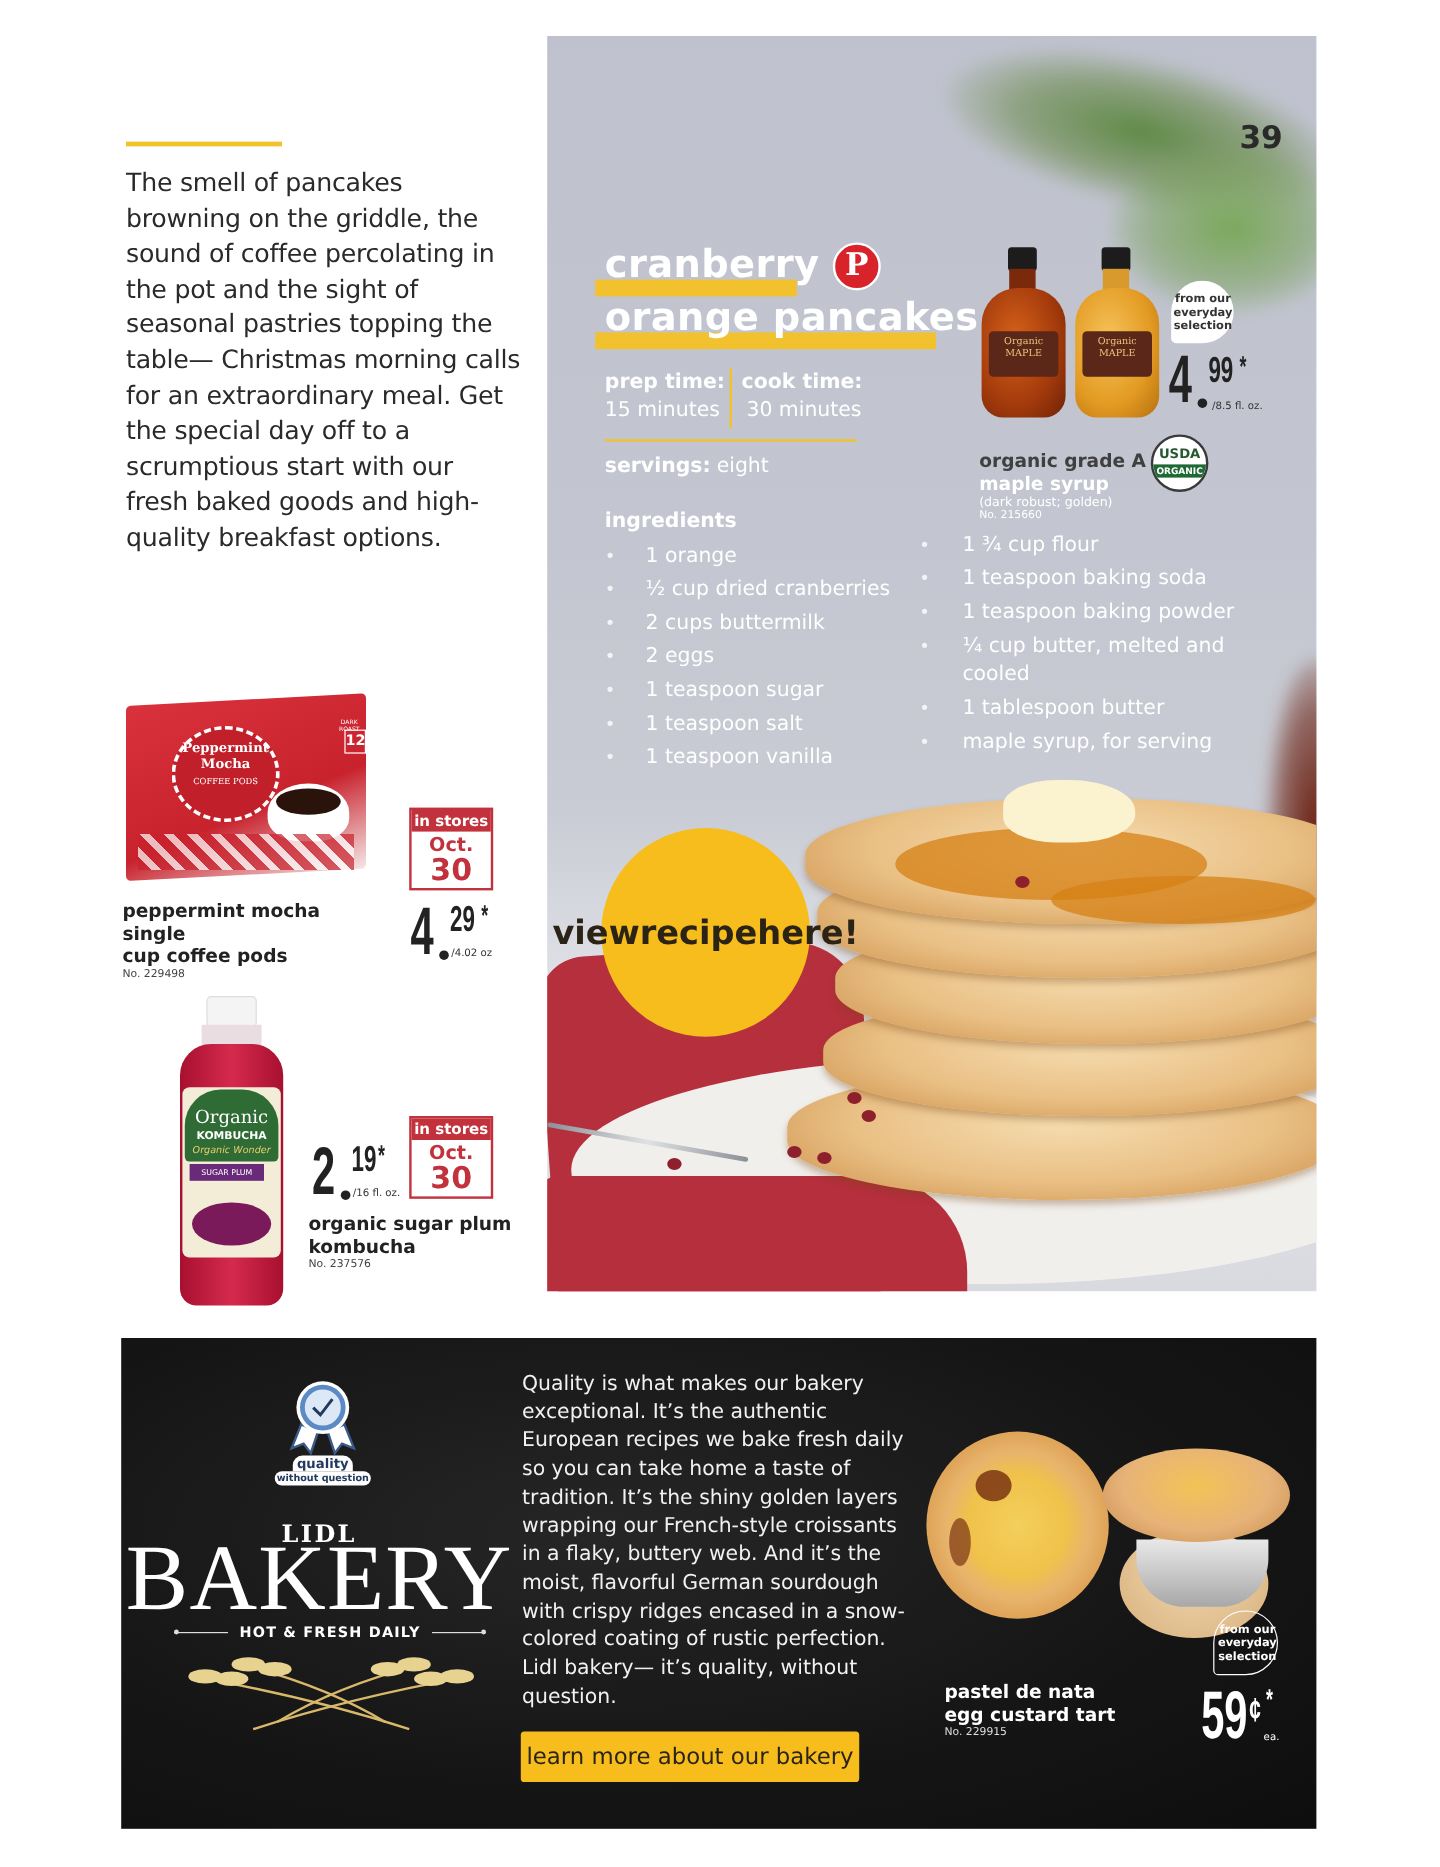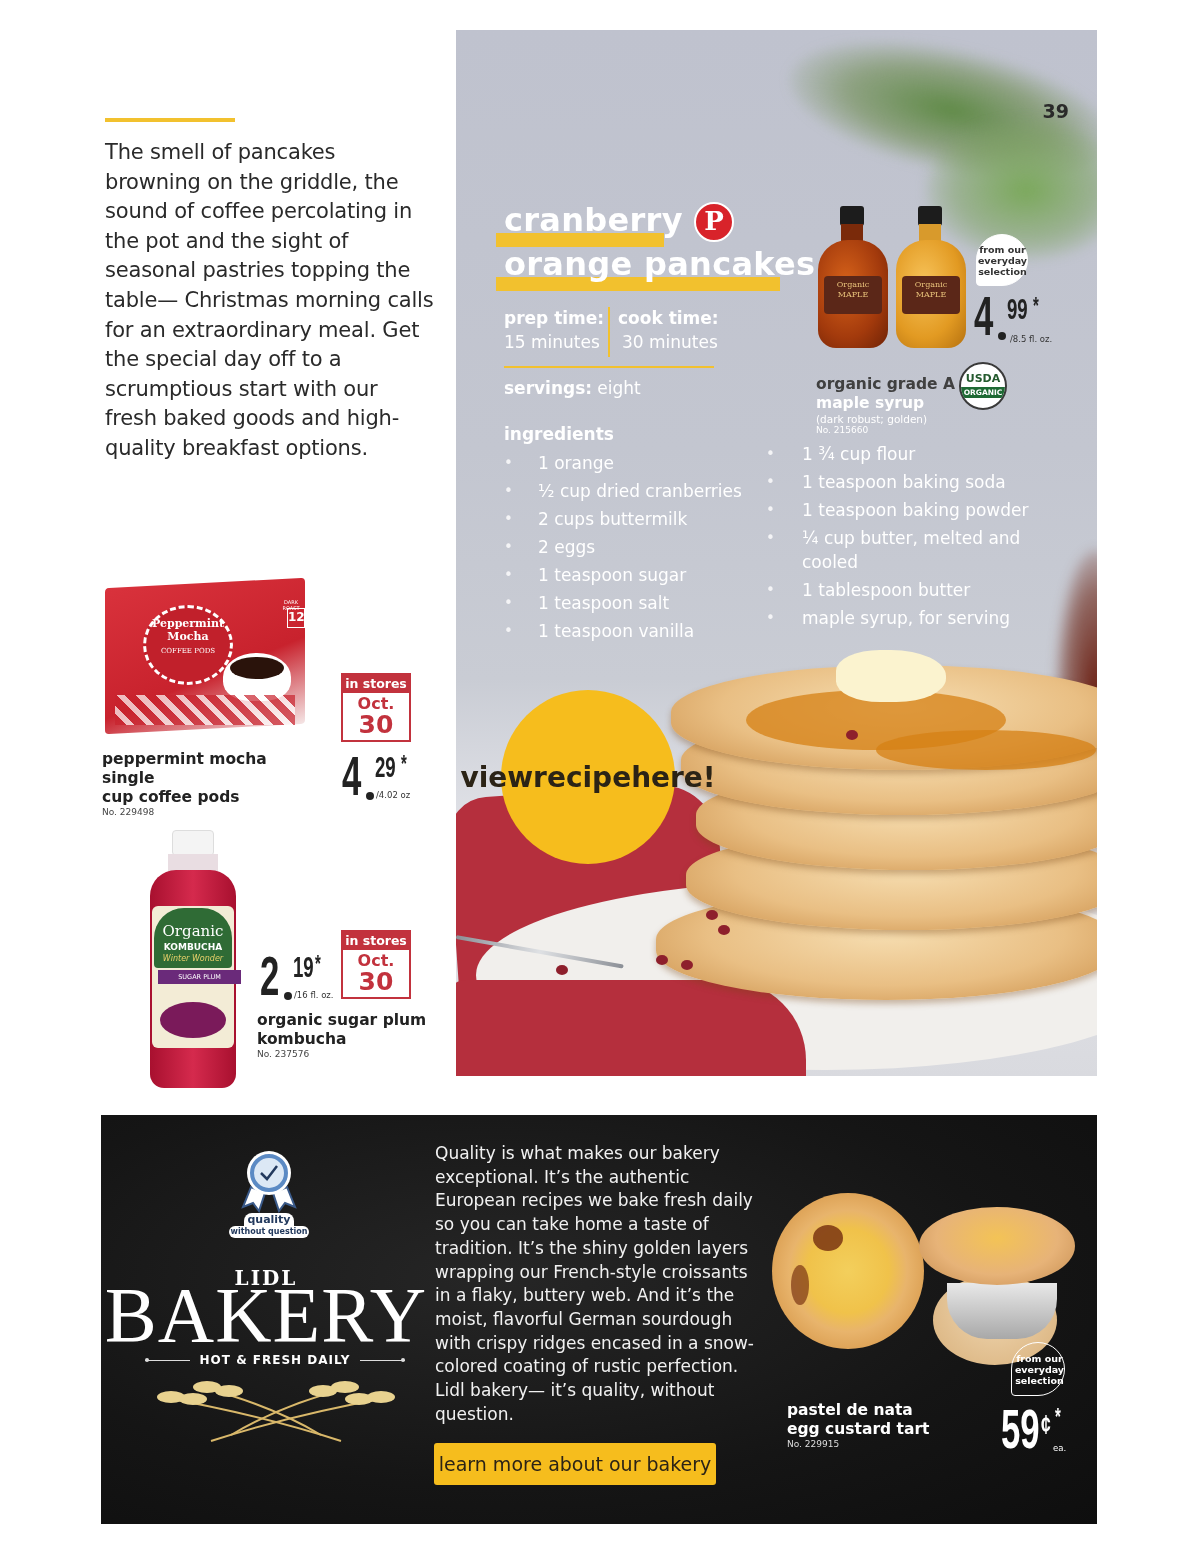--- a/index.html
+++ b/index.html
@@ -6,21 +6,21 @@
   body { width: 1200px; height: 1556px; background: #ffffff; position: relative; overflow: hidden; font-family: "DejaVu Sans", sans-serif; color: #222; }
   .abs { position: absolute; }
 
   
   .intro-rule { left: 105px; top: 118px; width: 130px; height: 4px; background: #f2c12e; }
   .intro-text { left: 105px; top: 138px; width: 330px; font-size: 21px; line-height: 29.6px; color: #2a2a2a; letter-spacing: -0.2px; }
 
   
   .hero { left: 456px; top: 30px; width: 641px; height: 1046px; background: linear-gradient(180deg, #bfc2ce 0%, #c3c6d0 40%, #c9ccd4 62%, #e4e5ea 78%, #d9dadf 100%); overflow: hidden; }
   .pine { position: absolute; border-radius: 50%; filter: blur(6px); }
-  .page-num { right: 28px; top: 70px; font-weight: bold; font-size: 19px; color: #2a2a2a; }
+  .page-num { right: 28px; top: 70px; font-weight: bold; font-size: 26px; color: #2a2a2a; }
 
   .title-line { position: absolute; left: 48px; font-weight: bold; font-size: 32px; color: #fff; line-height: 36px; letter-spacing: 0.3px; }
   .title-hl { position: absolute; left: 40px; height: 14px; background: #f2c12e; }
   .pinterest { position: absolute; left: 238px; top: 172px; width: 40px; height: 40px; border-radius: 50%; background: #d8232a; border: 2px solid #fff; color: #fff; font-weight: bold; font-size: 26px; text-align: center; line-height: 34px; font-family: "DejaVu Serif", serif; }
 
   .meta-label { font-weight: bold; font-size: 17px; color: #fff; }
   .meta-val { font-size: 17px; color: #fff; }
   .meta-vdiv { left: 608px; top: 307px; width: 2px; height: 50px; background: #f2c12e; }
   .meta-hdiv { left: 504px; top: 366px; width: 210px; height: 2px; background: #f2c12e; }
 
@@ -234,22 +234,22 @@
 </div>
 
 <div class="abs kom">
   <div style="position:absolute;left:22px;top:0;width:42px;height:26px;background:#f4f4f4;border:1px solid #ddd;border-radius:4px;"></div>
   <div style="position:absolute;left:18px;top:24px;width:50px;height:20px;background:#e9dde2;"></div>
   <div style="position:absolute;left:0;top:40px;width:86px;height:218px;border-radius:26px 26px 14px 14px;background:linear-gradient(90deg,#a8102f,#d52a4d 50%,#a8102f);"></div>
   <div style="position:absolute;left:2px;top:76px;width:82px;height:142px;background:#f3ecd6;border-radius:6px;"></div>
   <div style="position:absolute;left:4px;top:78px;width:78px;height:60px;background:#2f6b35;border-radius:30px 30px 4px 4px;"></div>
   <div style="position:absolute;left:4px;top:92px;width:78px;text-align:center;color:#fff;font-size:15px;font-family:'DejaVu Serif',serif;">Organic</div>
   <div style="position:absolute;left:4px;top:112px;width:78px;text-align:center;color:#fff;font-weight:bold;font-size:9px;">KOMBUCHA</div>
-  <div style="position:absolute;left:4px;top:124px;width:78px;text-align:center;color:#e8d06a;font-style:italic;font-size:8px;">Winter Wonder</div>
-  <div style="position:absolute;left:8px;top:140px;width:83px;height:14px;background:#6a2a7a;color:#fff;font-size:6.5px;text-align:center;line-height:14px;">SUGAR PLUM</div>
+  <div style="position:absolute;left:4px;top:124px;width:78px;text-align:center;color:#e8d06a;font-style:italic;font-size:8px;">Organic Wonder</div>
+  <div style="position:absolute;left:8px;top:140px;width:62px;height:14px;background:#6a2a7a;color:#fff;font-size:6.5px;text-align:center;line-height:14px;">SUGAR PLUM</div>
   <div style="position:absolute;left:10px;top:172px;width:66px;height:36px;border-radius:50%;background:#7a1a5a;"></div>
 </div>
 <div class="abs" style="left:260px;top:948px;width:90px;height:60px;">
   <span class="abs price-big" style="left:0;top:0;font-size:56px;line-height:56px;">2</span>
   <span class="price-dot" style="left:24px;top:44px;"></span>
   <span class="abs price-cents" style="left:33px;top:4px;font-size:30px;line-height:30px;">19</span>
   <span class="abs price-cents" style="left:55px;top:2px;font-size:24px;">*</span>
   <span class="abs price-unit" style="left:34px;top:42px;white-space:nowrap;">/16 fl. oz.</span>
 </div>
 <div class="abs instore" style="left:341px;top:930px;">

